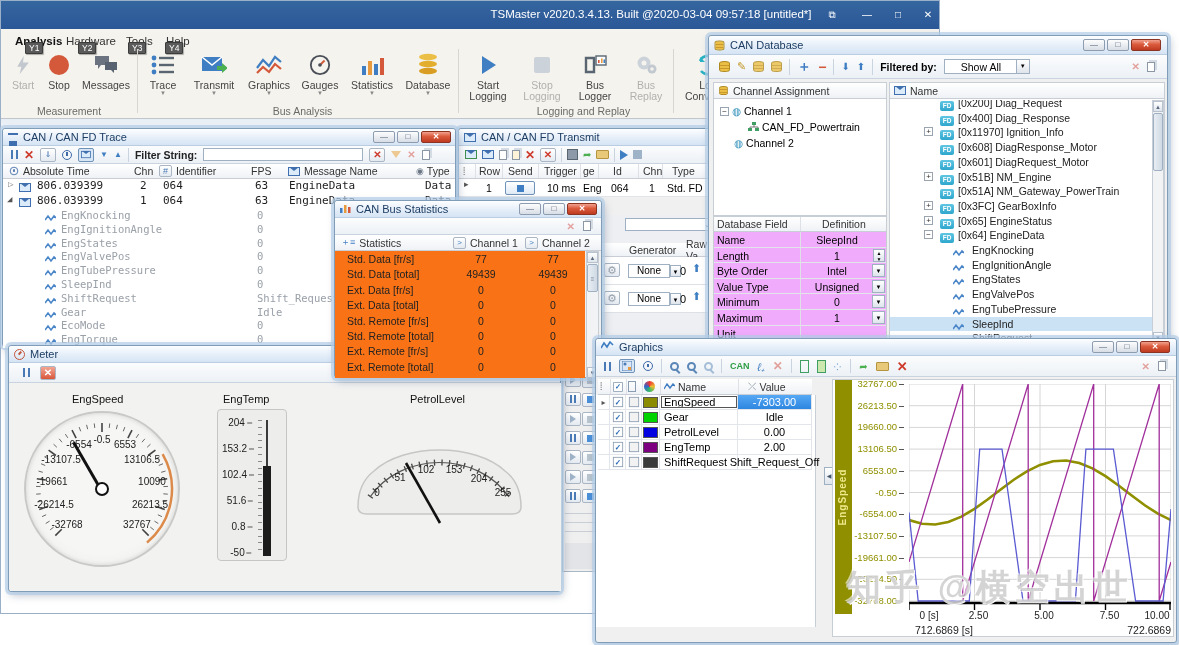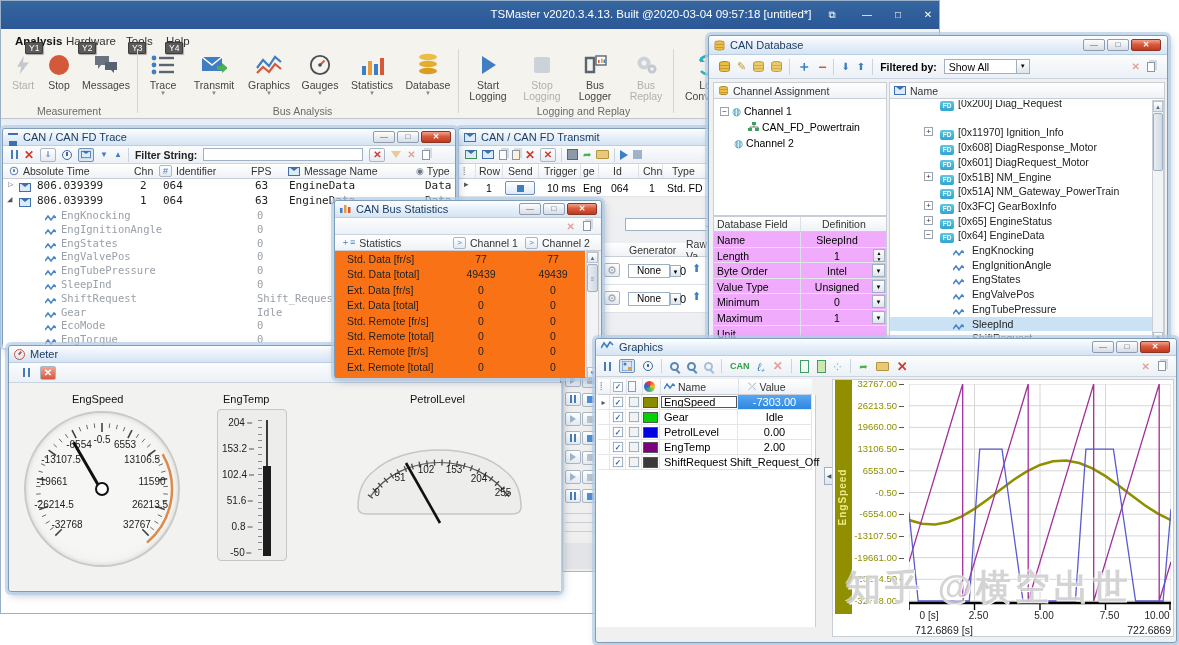--- a/index.html
+++ b/index.html
@@ -592,21 +592,21 @@
             <line x1="137.93744947245537" y1="105.63154267747024" x2="133.8508051902425" y2="103.74757385855182" stroke="#444" stroke-width="0.8"></line>
             <line x1="134.2742508473701" y1="112.48490527125261" x2="130.43737010777667" y2="110.13366173003085" stroke="#444" stroke-width="0.8"></line>
             <line x1="129.83091743812918" y1="118.86020065444905" x2="126.29699124916581" y2="116.0742778825548" stroke="#444" stroke-width="0.8"></line>
             <line x1="124.66904755831214" y1="124.66904755831213" x2="118.30508652763322" y2="118.30508652763321" stroke="#444" stroke-width="1.6"></line>
             <path d="M 138.6217782649107 42.99999999999999 A 70 70 0 0 1 122.99513267805776 131.62311101832844" stroke="#DC8A4A" stroke-width="2.5" fill="none"></path>
           </svg>
         <div id="engspeed-labels">
             <span class="glabel" style="left: 78px; top: 28px;">-0.5</span>
             <span class="glabel" style="left: 101px; top: 33px;">6553</span>
             <span class="glabel" style="left: 118px; top: 48px;">13106.5</span>
-            <span class="glabel" style="left: 128px; top: 70px;">11590</span>
+            <span class="glabel" style="left: 128px; top: 70px;">10090</span>
             <span class="glabel" style="left: 126px; top: 93px;">26213.5</span>
             <span class="glabel" style="left: 113px; top: 113px;">32767</span>
             <span class="glabel" style="left: 43px; top: 113px;">-32768</span>
             <span class="glabel" style="left: 30px; top: 93px;">-26214.5</span>
             <span class="glabel" style="left: 28px; top: 70px;">-19661</span>
             <span class="glabel" style="left: 37px; top: 48px;">-13107.5</span>
             <span class="glabel" style="left: 55px; top: 33px;">-6554</span>
           </div>
         <div class="abs" style="left:75px;top:24px;width:3px;height:58px;background:#111;transform-origin:50% 93%;transform:rotate(-30deg)"></div>
         <div class="abs" style="left:71px;top:71px;width:14px;height:14px;border-radius:50%;background:#fff;border:2.5px solid #111"></div>
@@ -740,21 +740,21 @@
       <span class="dbs" style="opacity:.8"></span>
       <span class="dbs" style="opacity:.8"></span>
       <span style="width:1px;height:16px;background:#C9D4E0"></span>
       <span style="color:#3F7EC2;font-size:14px;font-weight:bold">＋</span>
       <span style="color:#D4593A;font-size:14px;font-weight:bold">−</span>
       <span style="width:1px;height:16px;background:#C9D4E0"></span>
       <span class="arr" style="font-size:10px">⬇</span>
       <span class="arr" style="font-size:10px">⬆</span>
       <span style="width:1px;height:16px;background:#C9D4E0"></span>
       <b style="font-size:10.5px">Filtered by:</b>
-      <span style="width:86px;height:15px;background:#fff;border:1px solid #9fb0c2;font-size:10.5px;padding:1px 4px;position:relative"><span>Show All</span><span style="position:absolute;right:0;top:0;width:13px;height:13px;border-left:1px solid #9fb0c2;background:linear-gradient(#fff,#dfe5ec);font-size:6px;text-align:center;line-height:13px">▼</span></span>
+      <span style="width:86px;height:15px;background:#fff;border:1px solid #9fb0c2;font-size:10.5px;padding:1px 16px;position:relative"><span>Show All</span><span style="position:absolute;right:0;top:0;width:13px;height:13px;border-left:1px solid #9fb0c2;background:linear-gradient(#fff,#dfe5ec);font-size:6px;text-align:center;line-height:13px">▼</span></span>
       <span style="flex:1"></span>
       <i class="ix dim">✕</i>
       <span class="cpy" style="margin-right:12px"></span>
     </div>
 
     <div class="abs" style="left:4px;top:46px;width:174px;height:134px;background:#fff;border:1px solid #C8CEd6">
       <div class="hdr" style="left:0;top:0;width:100%;height:16px">
           <span class="hcell" style="left:4px;gap:4px">
             <span class="dbs" style="transform:scale(.8)"></span>
             <span>Channel Assignment</span>
@@ -825,20 +825,25 @@
           <span class="hcell" style="left:4px;gap:4px">
             <span class="env"></span>
             <span>Name</span>
           </span>
         </div>
       <div class="abs" id="db-tree" style="left:0;top:17px;width:262px;height:243px;overflow:hidden">
           <div class="dbrow" style="left: 0px; top: -4px; width: 100%;">
             <span class="abs" style="left:34px"><span style="display:inline-block;width:11px"></span></span>
             <span class="abs" style="left:50px;top:2px"><span class="fdb">FD</span></span>
             <span class="abs" style="left:68px;top:1px">[0x200] Diag_Request</span>
+          </div>
+          <div class="dbrow" style="left: 0px; top: 10.7px; width: 100%;">
+            <span class="abs" style="left:34px"><span style="display:inline-block;width:11px"></span></span>
+            <span class="abs" style="left:50px;top:2px"><span class="fdb">FD</span></span>
+            <span class="abs" style="left:68px;top:1px">[0x400] Diag_Response</span>
           </div>
           <div class="dbrow" style="left: 0px; top: 25.4px; width: 100%;">
             <span class="abs" style="left:34px"><span class="expander">+</span></span>
             <span class="abs" style="left:50px;top:2px"><span class="fdb">FD</span></span>
             <span class="abs" style="left:68px;top:1px">[0x11970] Ignition_Info</span>
           </div>
           <div class="dbrow" style="left: 0px; top: 40.1px; width: 100%;">
             <span class="abs" style="left:34px"><span style="display:inline-block;width:11px"></span></span>
             <span class="abs" style="left:50px;top:2px"><span class="fdb">FD</span></span>
             <span class="abs" style="left:68px;top:1px">[0x608] DiagResponse_Motor</span>

